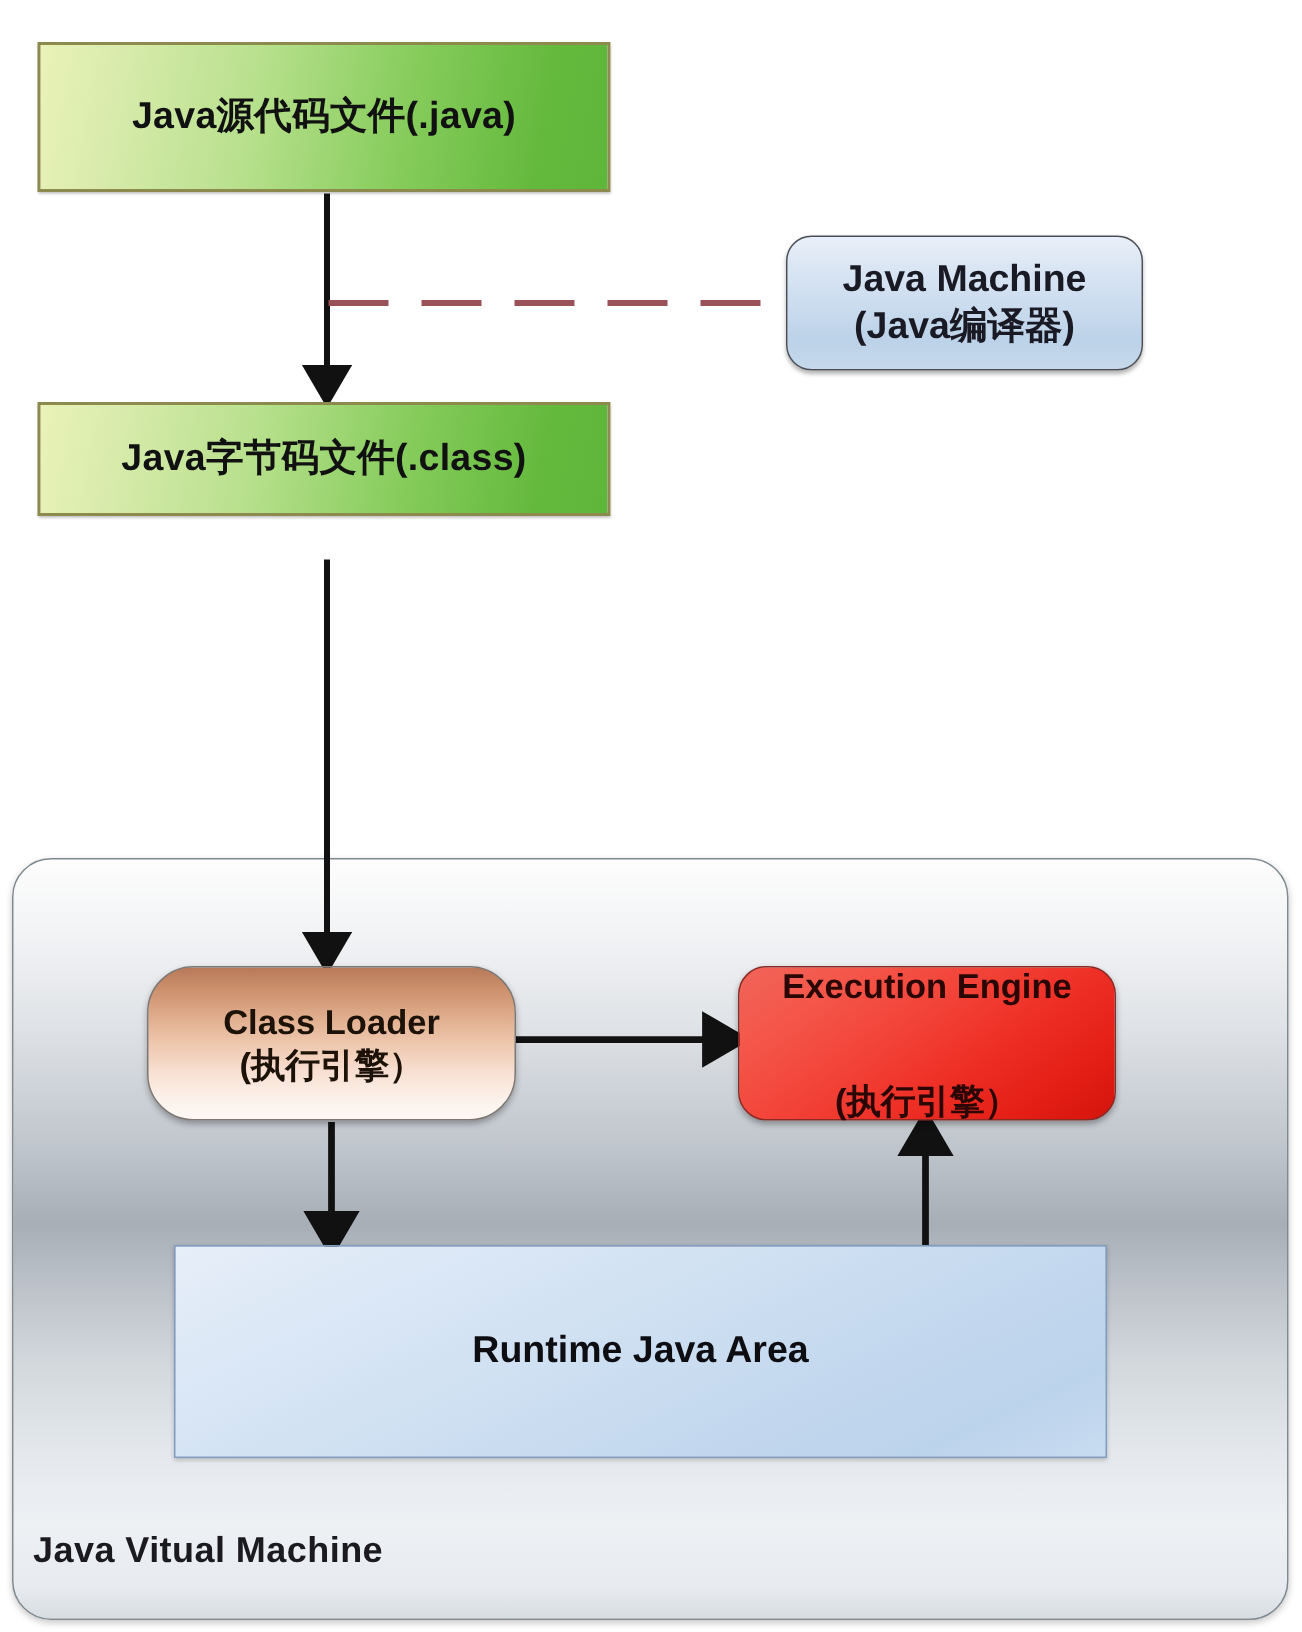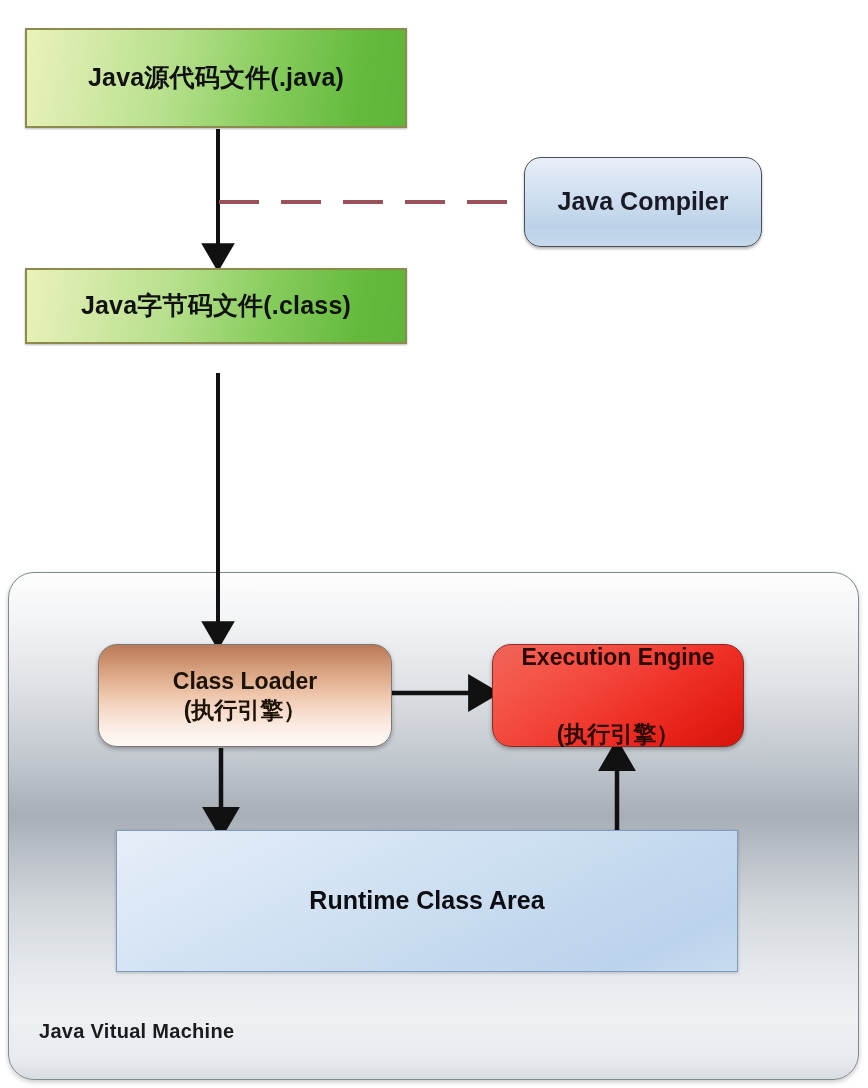--- a/index.html
+++ b/index.html
@@ -88,34 +88,34 @@
                 #d2d7dc 66%,
                 #e4e8ec 78%,
                 #eef1f4 88%,
                 #e7eaee 96%,
                 #d8dde2 100%);
     box-shadow: 0 2px 5px rgba(0,0,0,0.22);
     z-index: 1;
   }
   #jvm-label {
     position: absolute;
-    left: 39px;
+    left: 22px;
     top: 1020px;
-    font-size: 20px;
+    font-size: 24px;
     font-weight: bold;
     color: #1a1a1f;
     letter-spacing: 0.3px;
     white-space: nowrap;
     z-index: 6;
   }
 
   
   #node-classloader {
-    left: 98px; top: 644px; width: 294px; height: 103px;
-    border-radius: 19px;
+    left: 98px; top: 644px; width: 246px; height: 103px;
+    border-radius: 31px;
     border: 1.3px solid #7d7873;
     background: linear-gradient(180deg,
                 #b8795a 0%,
                 #c98c68 12%,
                 #dda988 30%,
                 #eec7ad 50%,
                 #f7ded0 68%,
                 #fcf1ea 86%,
                 #fdf8f4 100%);
     box-shadow: 0 2px 4px rgba(0,0,0,0.30);
@@ -206,36 +206,37 @@
     <g>
       <line x1="617" y1="830" x2="617" y2="761" stroke="#111111" stroke-width="4.5" marker-end="url(#arrowhead)"></line>
     </g>
   </svg>
 
   <div class="node green-box" id="node-source">
     <span class="ln">Java源代码文件(.java)</span>
   </div>
 
   <div class="node" id="node-compiler">
-    <span class="ln">Java Compiler</span>
+    <span class="ln">Java Machine</span>
+    <span class="ln">(Java编译器)</span>
   </div>
 
   <div class="node green-box" id="node-bytecode">
     <span class="ln">Java字节码文件(.class)</span>
   </div>
 
   <div class="node" id="node-classloader">
     <span class="ln">Class Loader</span>
     <span class="ln">(执行引擎）</span>
   </div>
 
   <div class="node" id="node-execution">
     <span class="ln">Execution Engine</span>
     <span class="ln">(执行引擎）</span>
   </div>
 
   <div class="node" id="node-runtime">
-    <span class="ln">Runtime  Class  Area</span>
+    <span class="ln">Runtime  Java  Area</span>
   </div>
 
   <div id="jvm-label">Java Vitual Machine</div>
 
 </div>
 
 </body></html>

